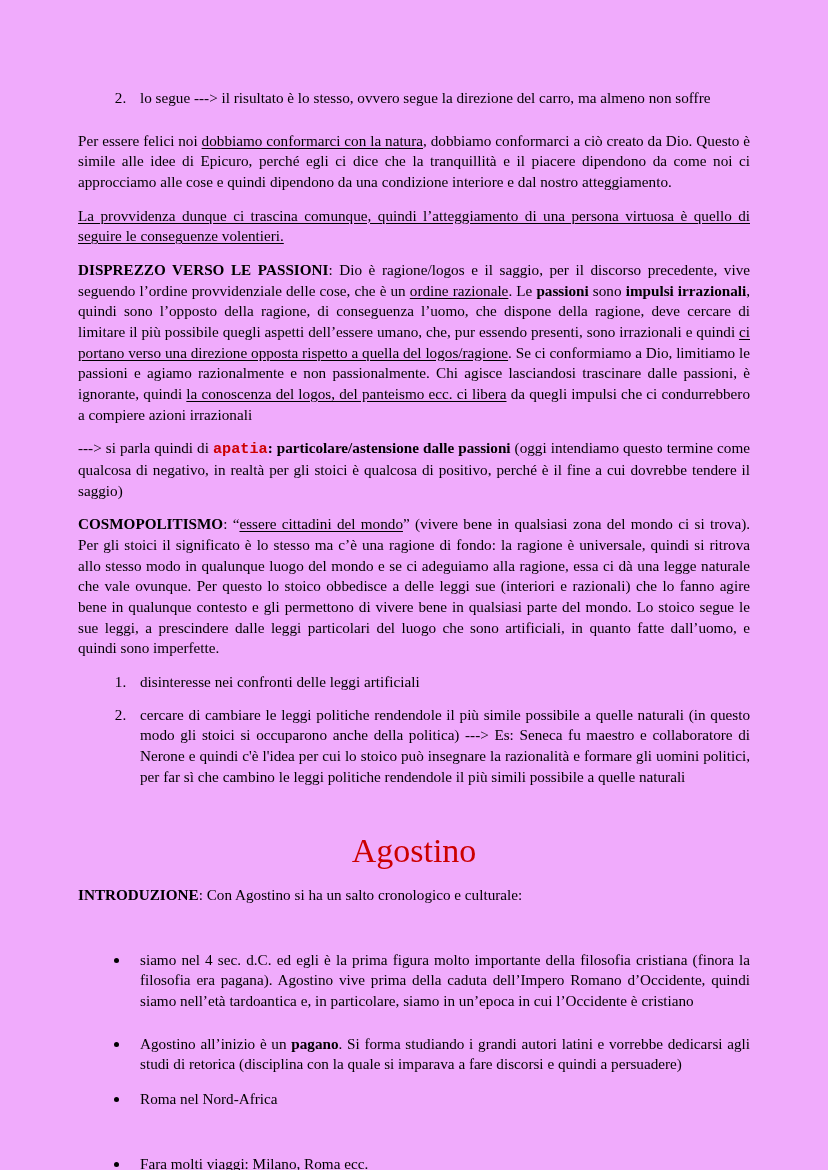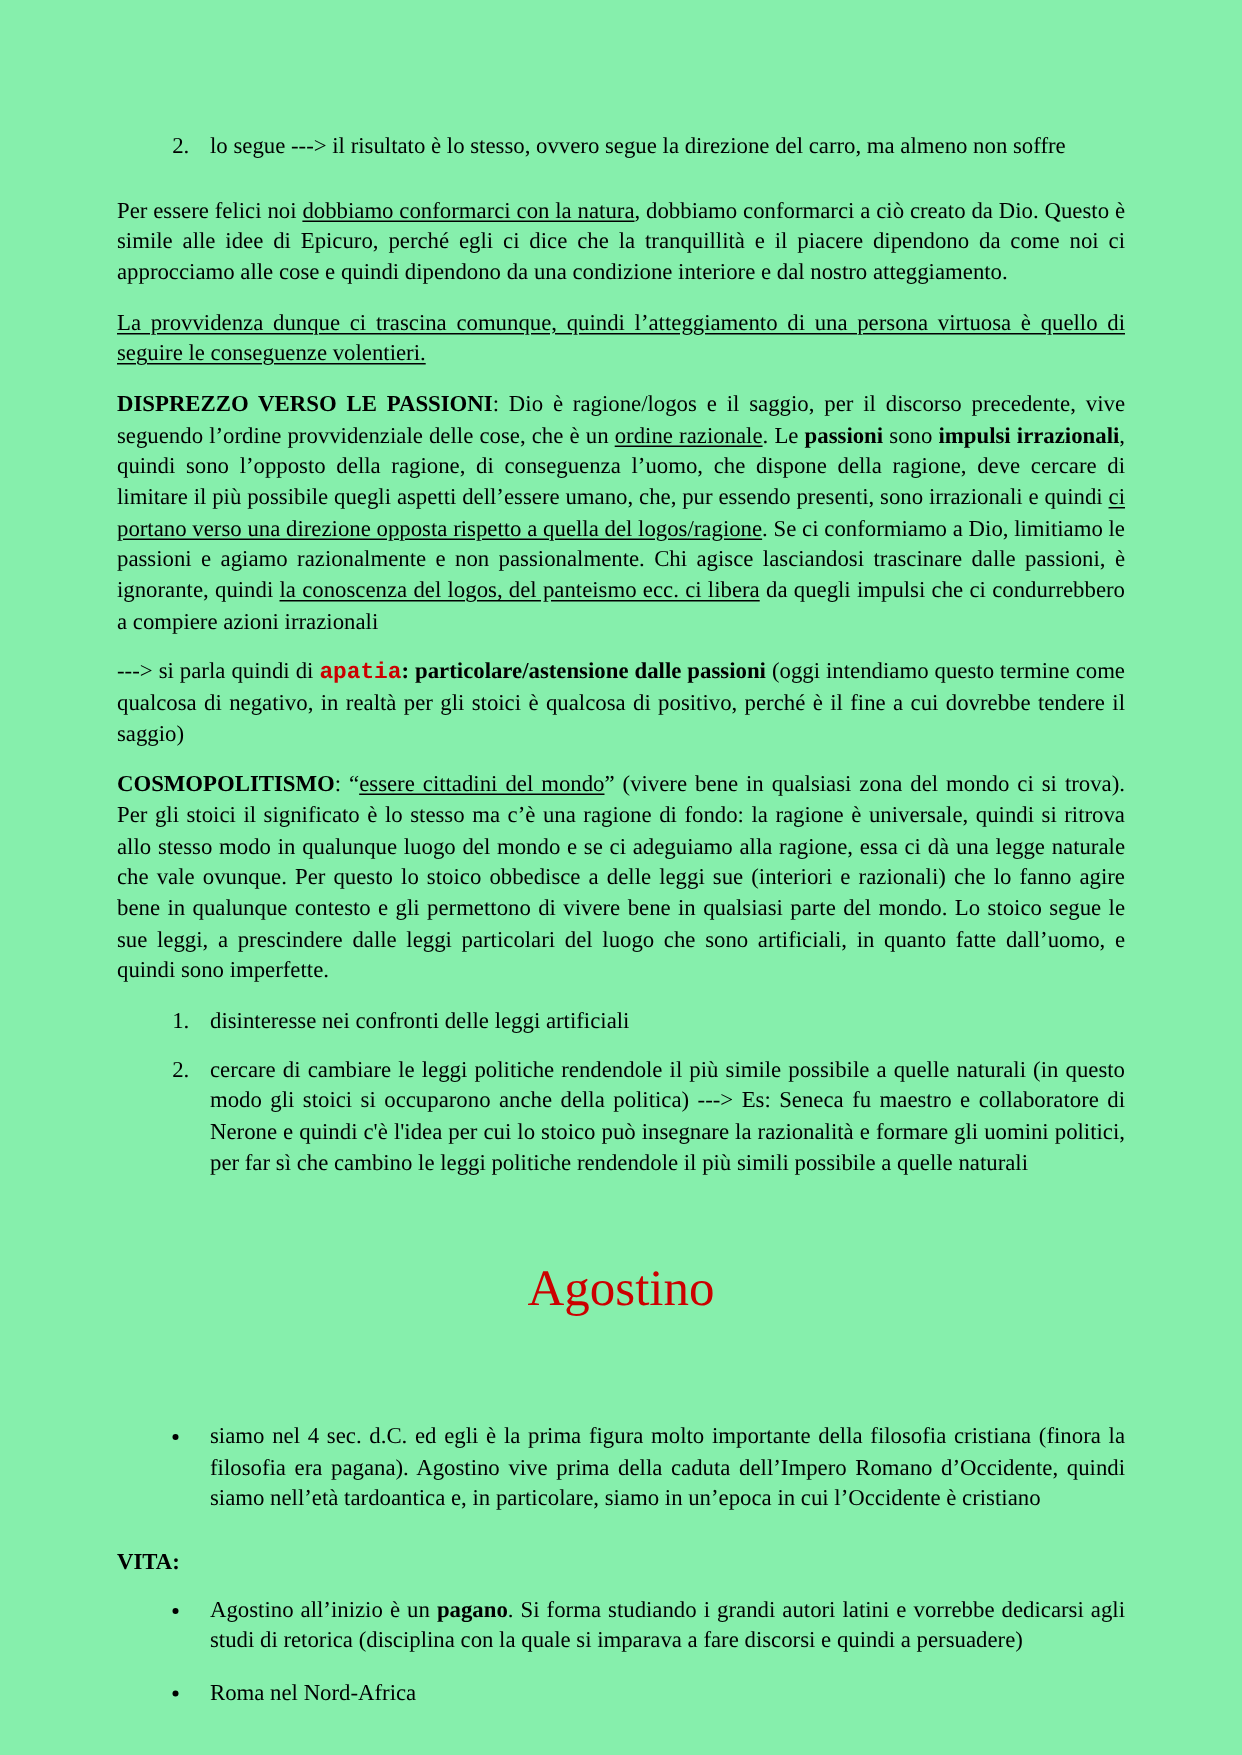--- a/index.html
+++ b/index.html
@@ -13,21 +13,21 @@
     font-family: "Liberation Serif", "DejaVu Serif", serif;
     color: #000000;
     -webkit-font-smoothing: antialiased;
   }
   .page {
     position: relative;
     width: 828px;
     height: 1170px;
     box-sizing: border-box;
     padding: 88px 78px 40px 78px;
-    background: #86efac;
+    background: #f0abfc;
   }
   .doc {
     width: 672px;
     font-size: 15.2px;
     line-height: 1.36;
     text-align: justify;
   }
 
   p.para {
     margin: 0 0 13px 0;
@@ -66,21 +66,21 @@
     margin: 0 0 14px 0;
     padding-left: 10px;
     text-align: justify;
   }
   ul.bullist > li:last-child { margin-bottom: 0; margin-top: 44px; }
 
   .spacer-sm { height: 9px; }
   .spacer-lg { height: 26px; }
 
   h1.title {
-    margin: 16px;
+    margin: 6px;
     padding: 0;
     text-align: center;
     color: #cc0000;
     font-weight: normal;
     font-size: 34px;
     line-height: 1.1;
     font-family: "Liberation Serif", "DejaVu Serif", serif;
   }
   .section-head {
     font-weight: bold;
@@ -129,32 +129,32 @@
         <span>cercare di cambiare le leggi politiche rendendole il più simile possibile a quelle naturali (in questo modo gli stoici si occuparono anche della politica) ---&gt; Es: Seneca fu maestro e collaboratore di Nerone e quindi c'è l'idea per cui lo stoico può insegnare la razionalità e formare gli uomini politici, per far sì che cambino le leggi politiche rendendole il più simili possibile a quelle naturali</span>
       </li>
     </ol>
 
     <div class="spacer-lg"></div>
 
     <h1 class="title">Agostino</h1>
 
     <div class="spacer-sm"></div>
 
+    <p class="para tight">
+      <b class="section-head">INTRODUZIONE</b><span>: Con Agostino si ha un salto cronologico e culturale:</span>
+    </p>
 
     <ul class="bullist">
       <li>
         <span>siamo nel 4 sec. d.C. ed egli è la prima figura molto importante della filosofia cristiana (finora la filosofia era pagana). Agostino vive prima della caduta dell’Impero Romano d’Occidente, quindi siamo nell’età tardoantica e, in particolare, siamo in un’epoca in cui l’Occidente è cristiano</span>
       </li>
     </ul>
 
     <div class="spacer-sm"></div>
 
-    <p class="para tight">
-      <b class="section-head">VITA</b><b class="section-head">:</b>
-    </p>
 
     <ul class="bullist">
       <li>
         <span>Agostino all’inizio è un </span><b>pagano</b><span>. Si forma studiando i grandi autori latini e vorrebbe dedicarsi agli studi di retorica (disciplina con la quale si imparava a fare discorsi e quindi a persuadere)</span>
       </li>
       <li>
         <span>Roma nel Nord-Africa</span>
       </li>
       <li>
         <span>Fara molti viaggi: Milano, Roma ecc.</span>

